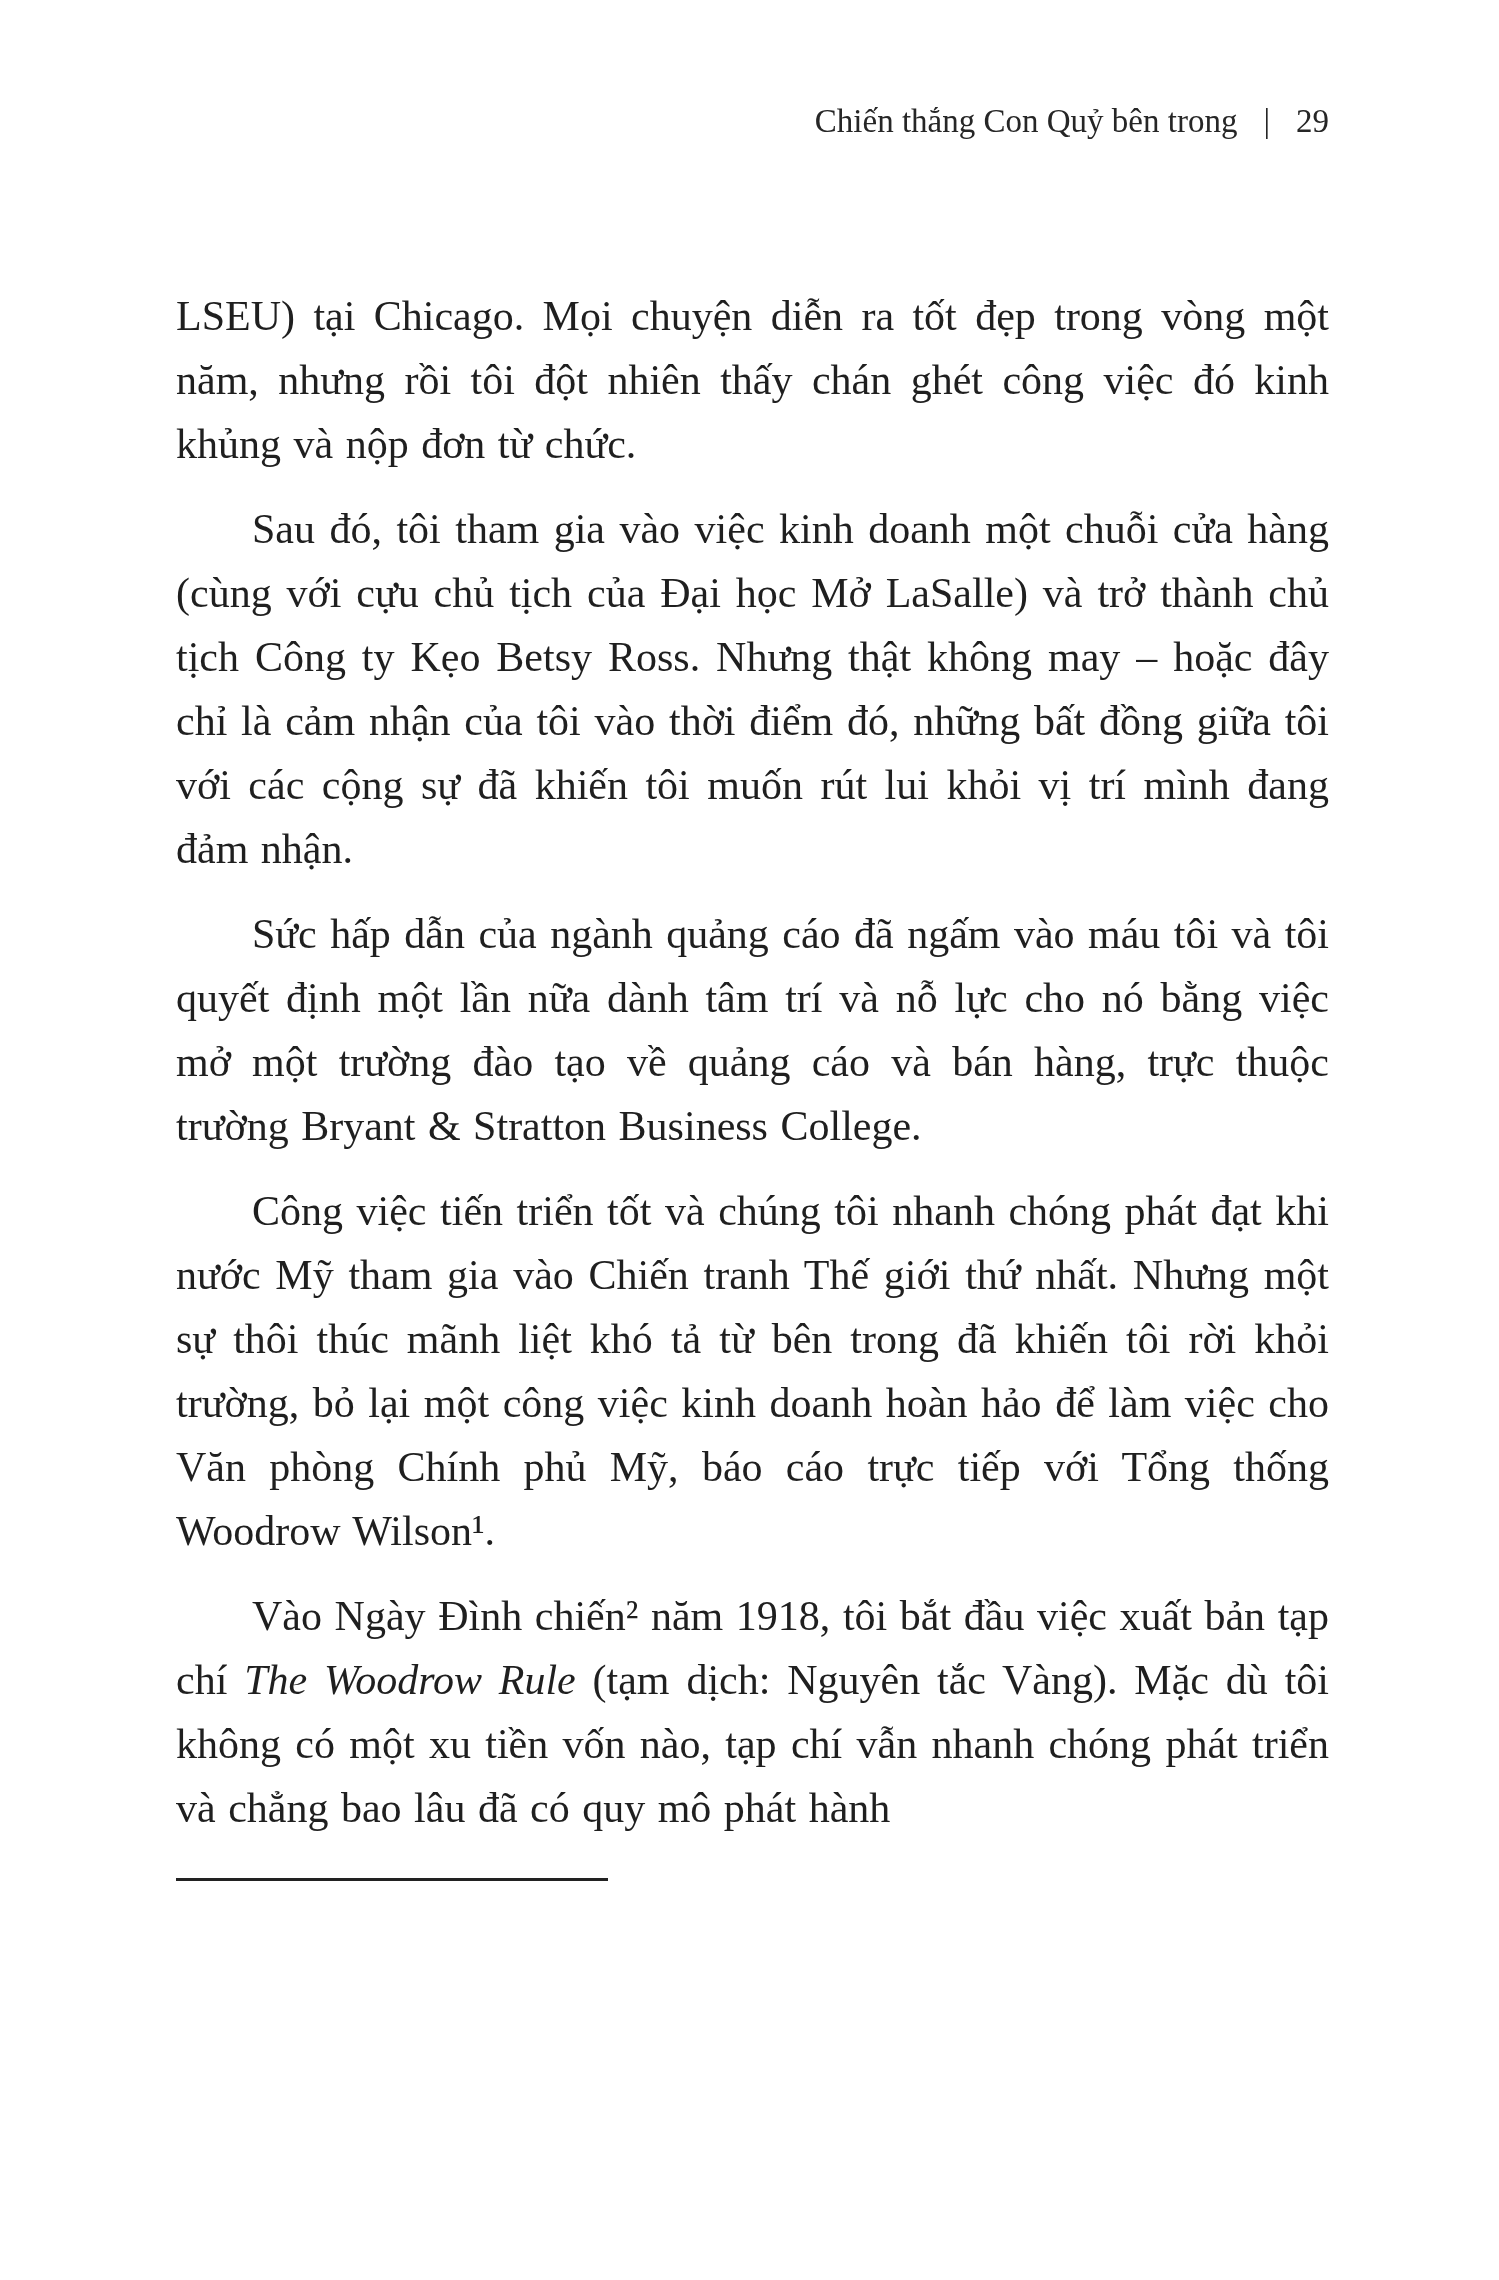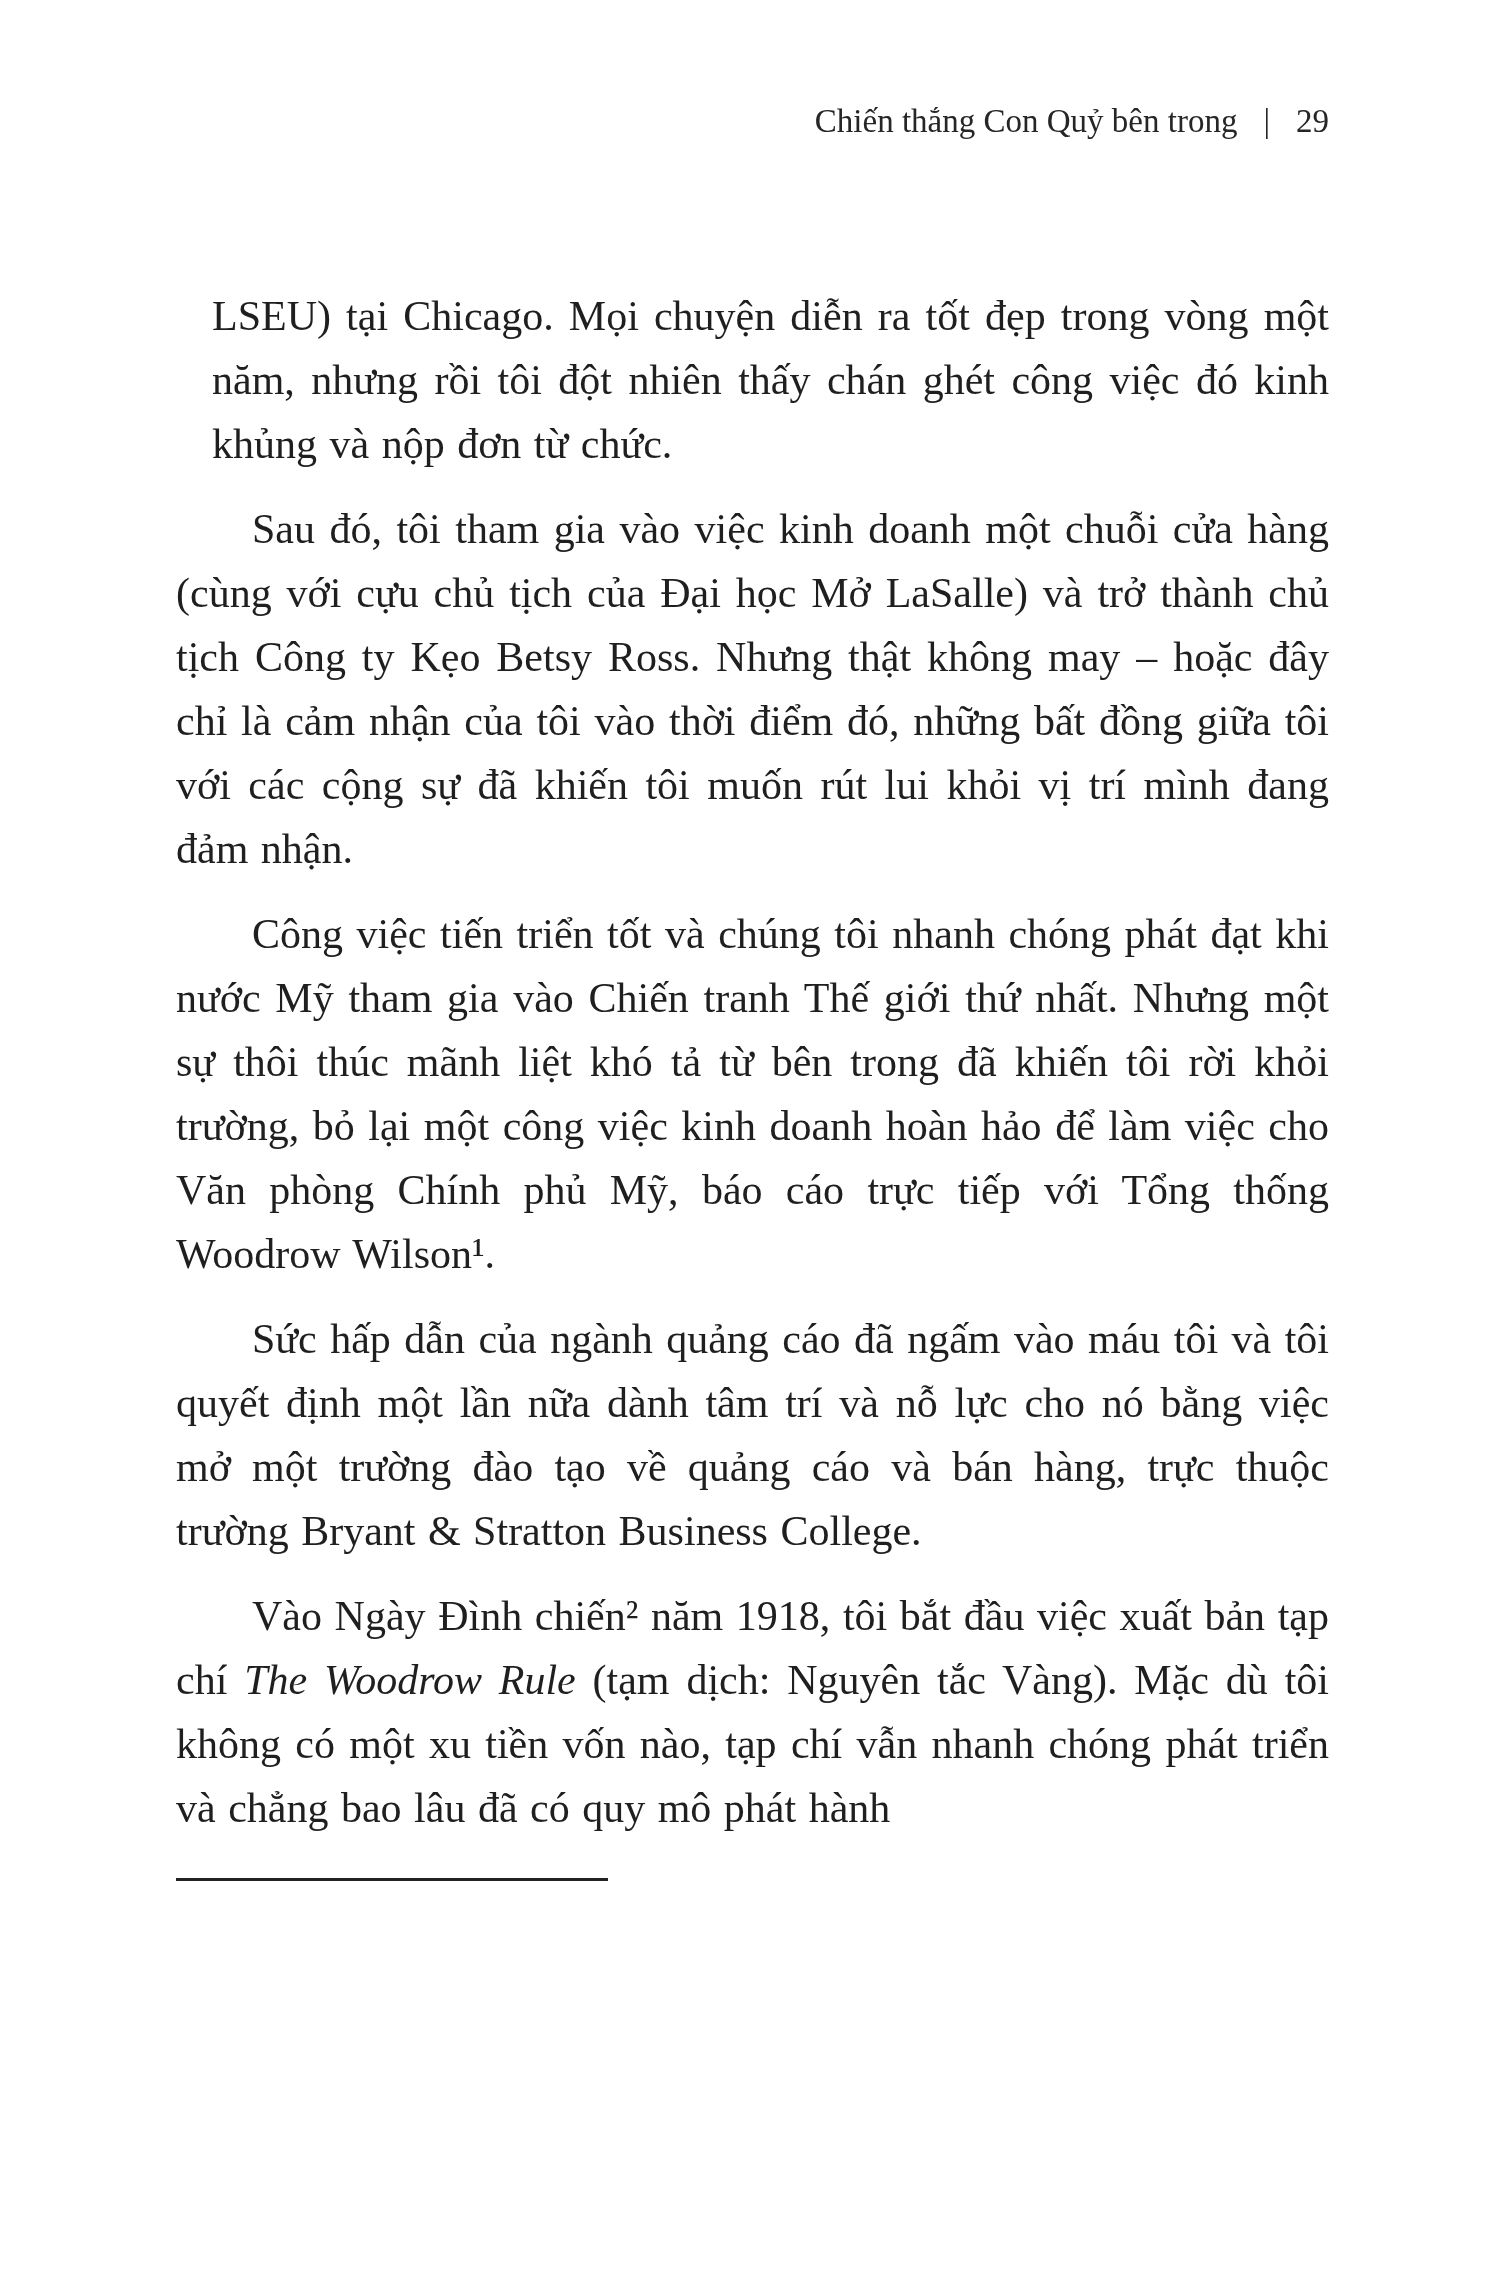--- a/index.html
+++ b/index.html
@@ -36,21 +36,20 @@
   .para {
     margin: 0 0 21px 0;
     font-size: 42px;
     line-height: 64px;
     text-align: justify;
     text-indent: 76px;
     word-spacing: 2px;
   }
   .para.no-indent {
     text-indent: 0;
-    margin-left: 36px;
   }
   .book-title {
     font-style: italic;
   }
   .footnotes {
     margin-top: 38px;
   }
   .footnote-rule {
     width: 432px;
     border-top: 3px solid #222222;
@@ -73,22 +72,22 @@
 
 <div class="page">
 
   <header class="running-head">
     <span>Chiến thắng Con Quỷ bên trong</span><span class="sep">|</span><span>29</span>
   </header>
 
   <main class="body-text">
     <p class="para no-indent">LSEU) tại Chicago. Mọi chuyện diễn ra tốt đẹp trong vòng một năm, nhưng rồi tôi đột nhiên thấy chán ghét công việc đó kinh khủng và nộp đơn từ chức.</p>
     <p class="para">Sau đó, tôi tham gia vào việc kinh doanh một chuỗi cửa hàng (cùng với cựu chủ tịch của Đại học Mở LaSalle) và trở thành chủ tịch Công ty Kẹo Betsy Ross. Nhưng thật không may – hoặc đây chỉ là cảm nhận của tôi vào thời điểm đó, những bất đồng giữa tôi với các cộng sự đã khiến tôi muốn rút lui khỏi vị trí mình đang đảm nhận.</p>
+    <p class="para">Sức hấp dẫn của ngành quảng cáo đã ngấm vào máu tôi và tôi quyết định một lần nữa dành tâm trí và nỗ lực cho nó bằng việc mở một trường đào tạo về quảng cáo và bán hàng, trực thuộc trường Bryant &amp; Stratton Business College.</p>
     <p class="para">Công việc tiến triển tốt và chúng tôi nhanh chóng phát đạt khi nước Mỹ tham gia vào Chiến tranh Thế giới thứ nhất. Nhưng một sự thôi thúc mãnh liệt khó tả từ bên trong đã khiến tôi rời khỏi trường, bỏ lại một công việc kinh doanh hoàn hảo để làm việc cho Văn phòng Chính phủ Mỹ, báo cáo trực tiếp với Tổng thống Woodrow Wilson¹.</p>
-    <p class="para">Sức hấp dẫn của ngành quảng cáo đã ngấm vào máu tôi và tôi quyết định một lần nữa dành tâm trí và nỗ lực cho nó bằng việc mở một trường đào tạo về quảng cáo và bán hàng, trực thuộc trường Bryant &amp; Stratton Business College.</p>
     <p class="para"><span>Vào Ngày Đình chiến² năm 1918, tôi bắt đầu việc xuất bản tạp chí </span><em class="book-title">The Woodrow Rule</em><span> (tạm dịch: Nguyên tắc Vàng). Mặc dù tôi không có một xu tiền vốn nào, tạp chí vẫn nhanh chóng phát triển và chẳng bao lâu đã có quy mô phát hành</span></p>
   </main>
 
   <footer class="footnotes">
     <div class="footnote-rule"></div>
   </footer>
 
 </div>
 
 </body></html>

